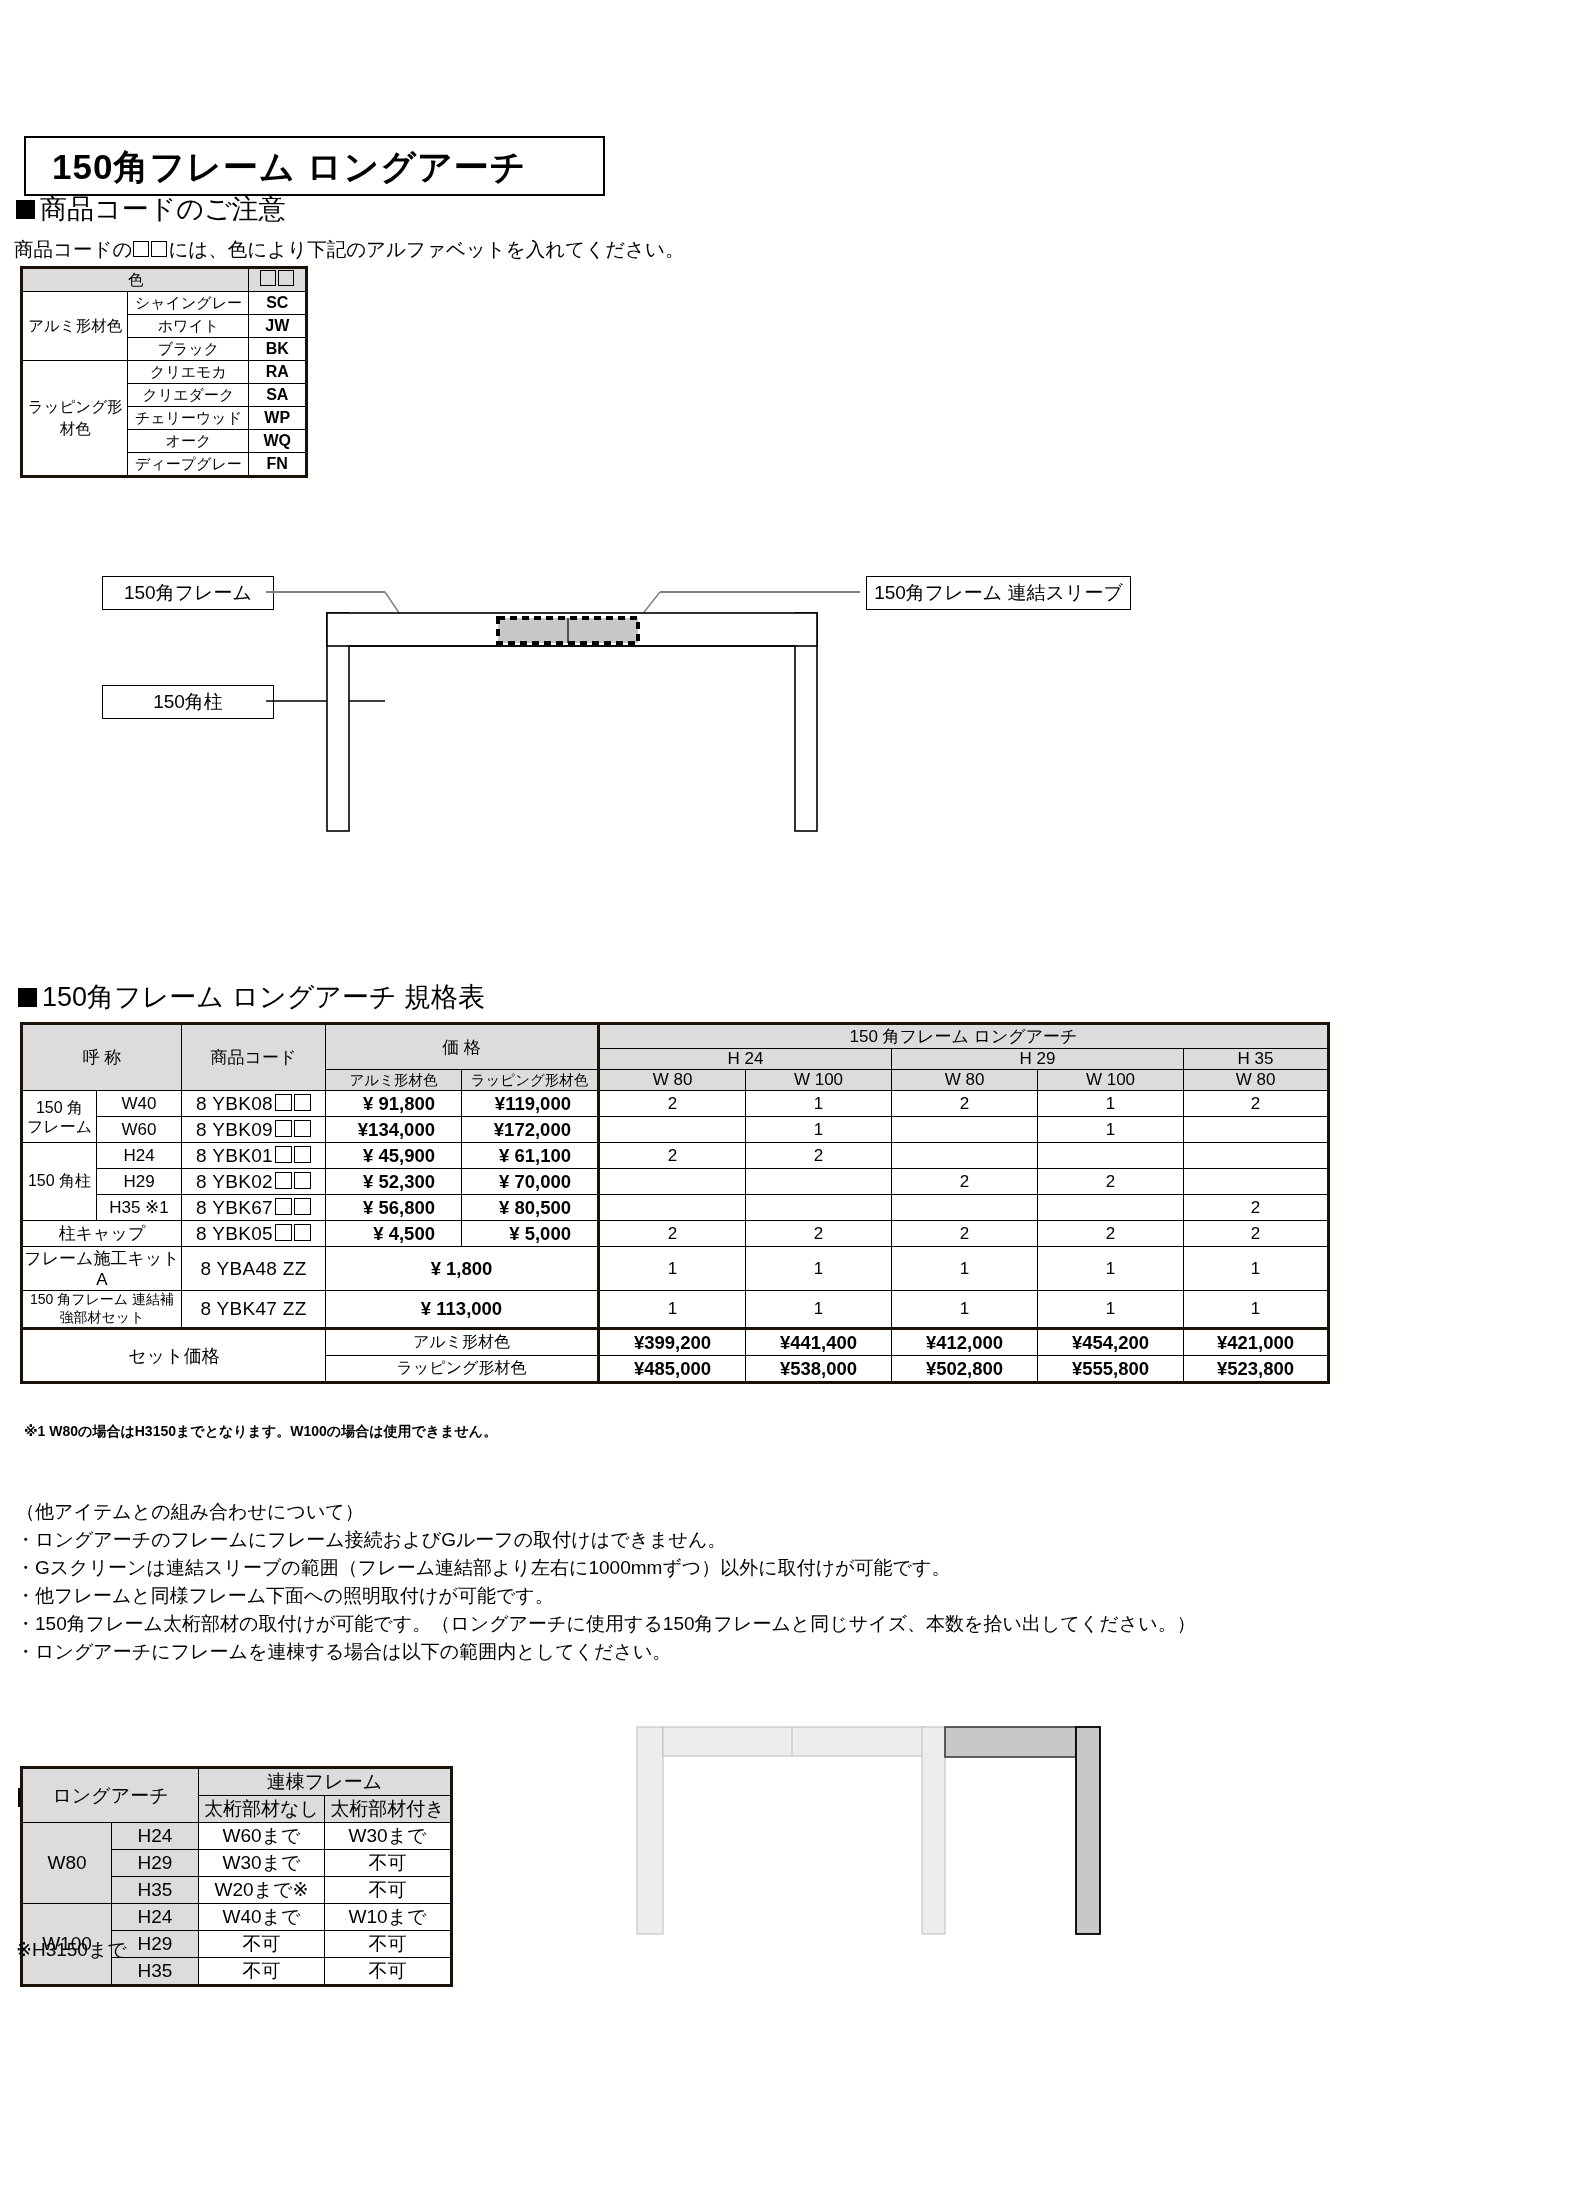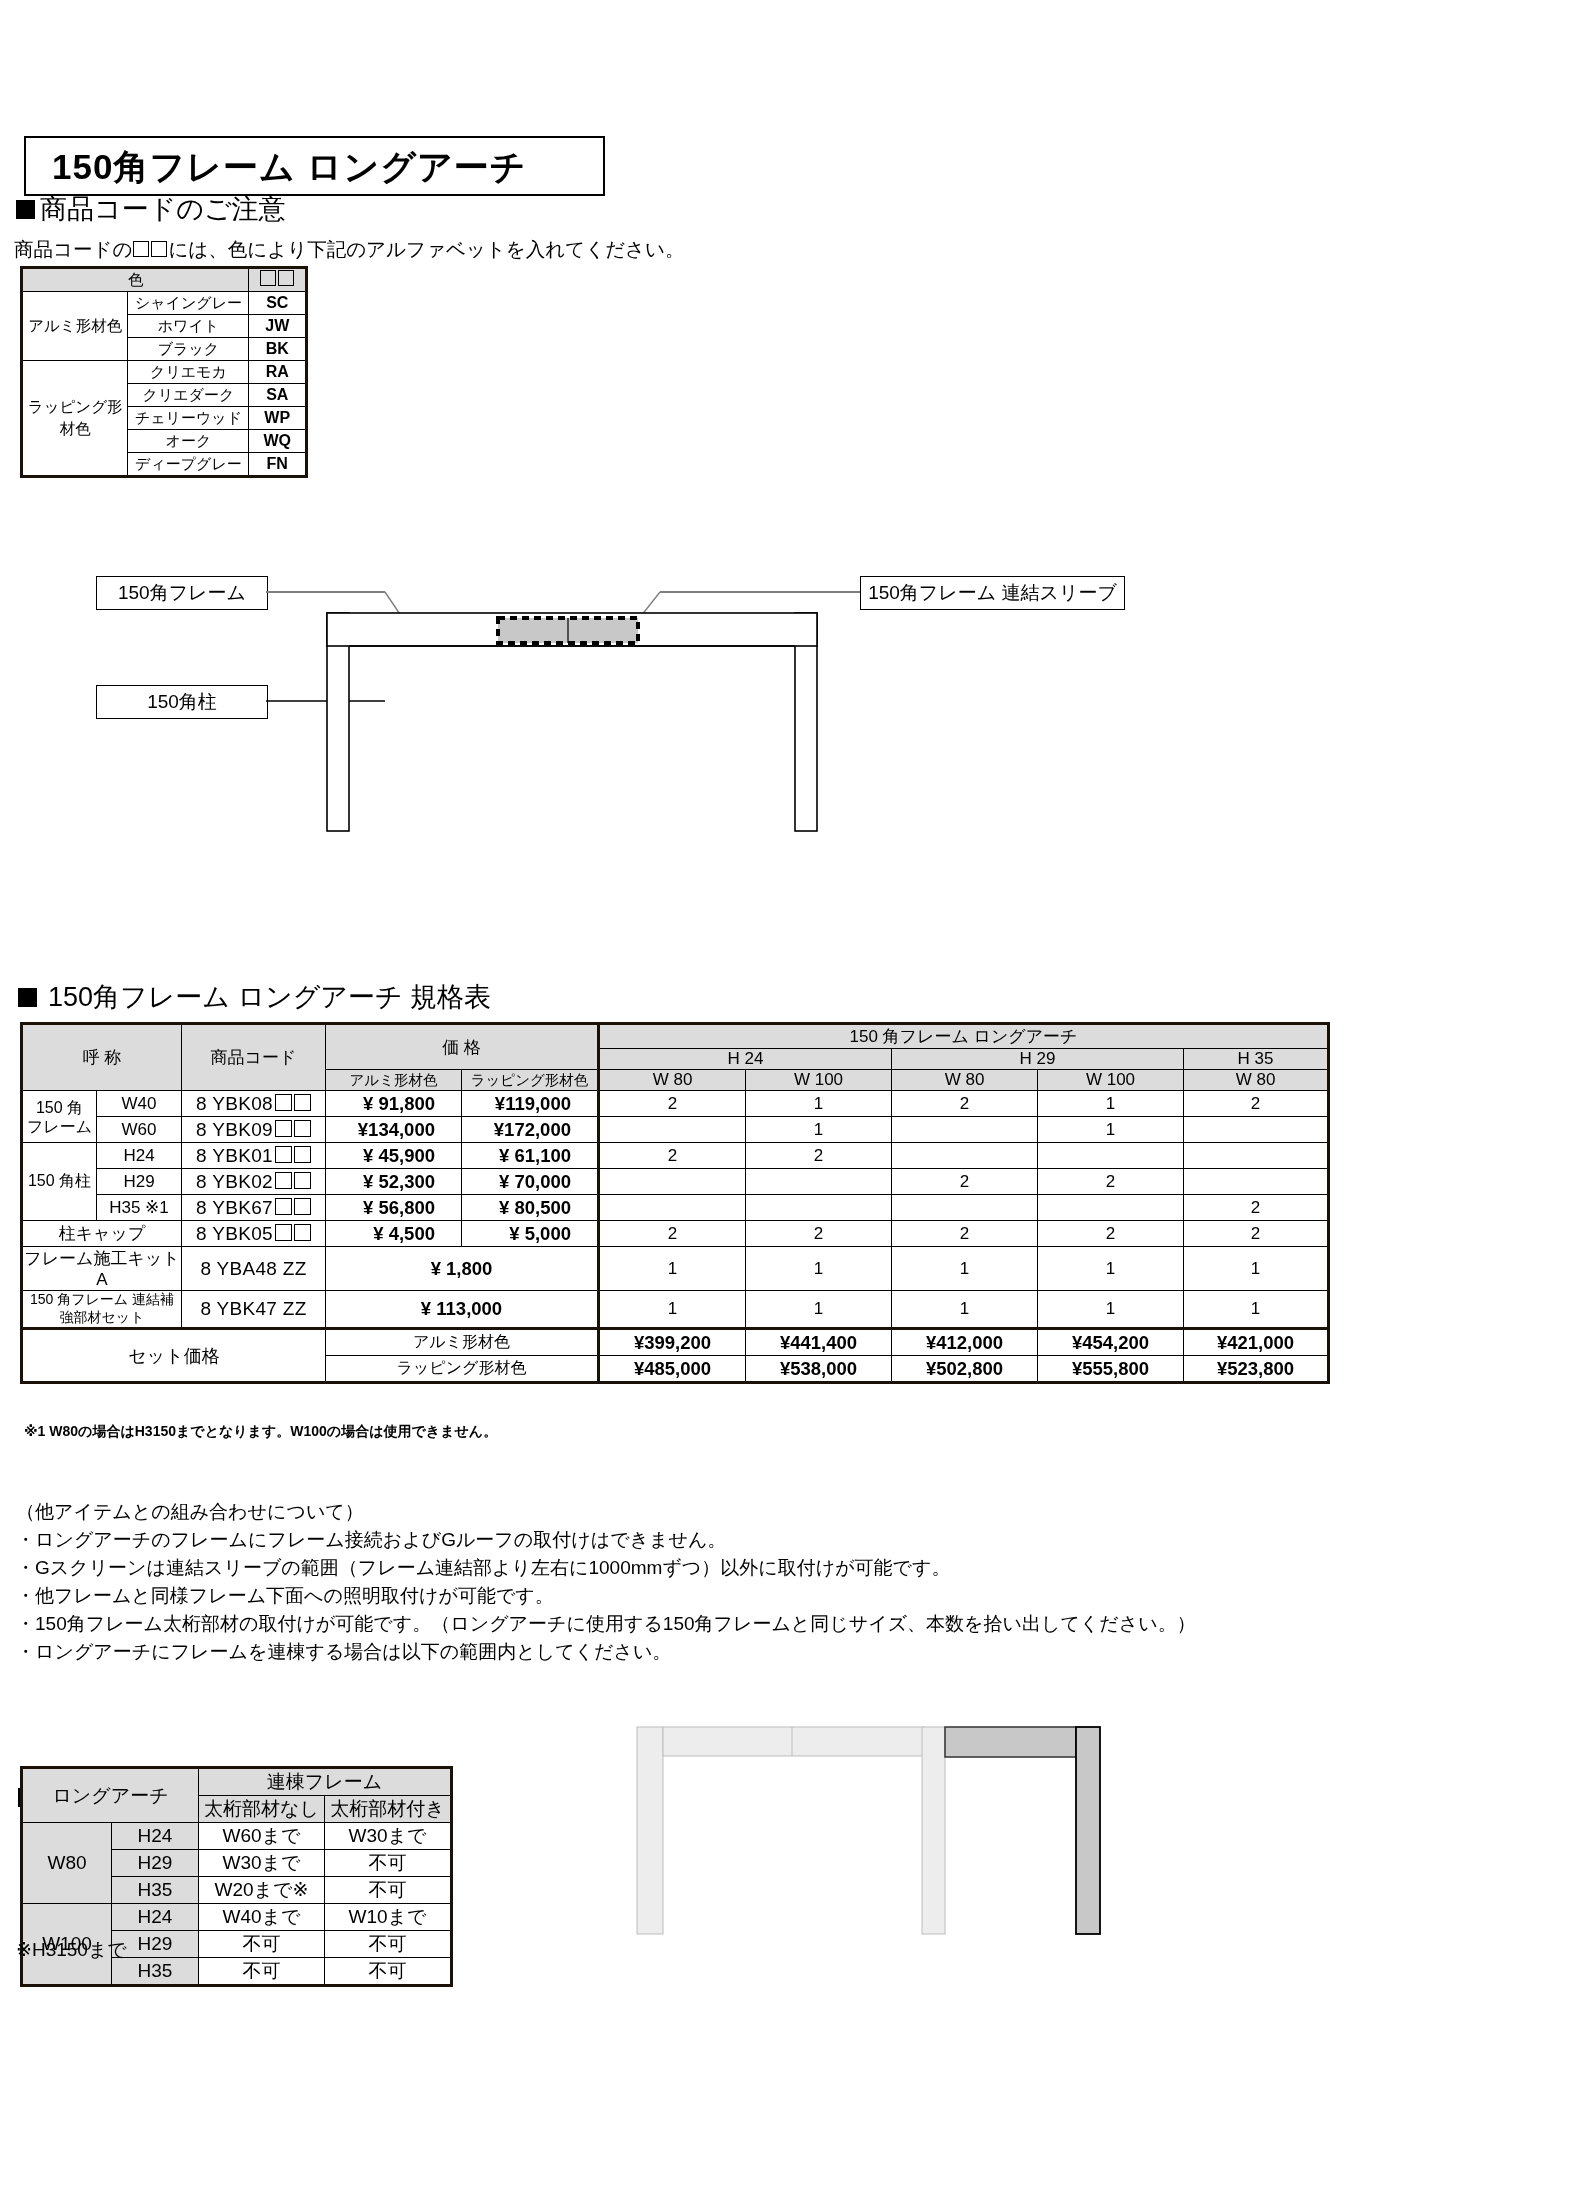--- a/index.html
+++ b/index.html
@@ -42,25 +42,25 @@
   #color-table .cat{width:106px;font-size:15.5px;}
   #color-table .nm{width:122px;}
   #color-table .code{width:56px;font-weight:bold;font-size:16px;}
   #color-table .hd-color{font-size:15.5px;}
 
   
   #diagram{position:absolute;left:0;top:560px;width:1582px;height:340px;}
   .callout{
     position:absolute;border:1.6px solid #000;background:#fff;
     display:flex;align-items:center;justify-content:center;
-    font-size:19px;white-space:nowrap;
+    font-size:19px;white-space:nowrap;margin-left:6px;
   }
 
   
-  #spec-head{left:18px;top:984px;gap:6px;}
+  #spec-head{left:18px;top:984px;}
   #spec-wrap{position:absolute;left:20px;top:1022px;}
   #spec-wrap table{border:3px solid #1a1208;font-size:17px;}
   #spec-wrap td{height:25px;}
   .c-name1{width:73px;}
   .c-name2{width:84px;}
   .c-code{width:143px;font-weight:normal;font-size:19px;letter-spacing:.3px;}
   .c-price{width:135px;font-weight:bold;font-size:18.5px;}
   .c-qty{width:145px;font-size:17px;}
   .c-qty-last{width:143px;font-size:17px;}
   .price-cell{text-align:left;padding-left:0;}

